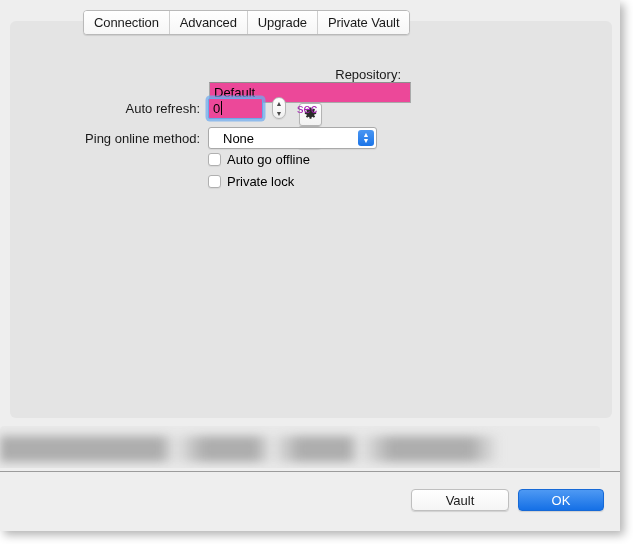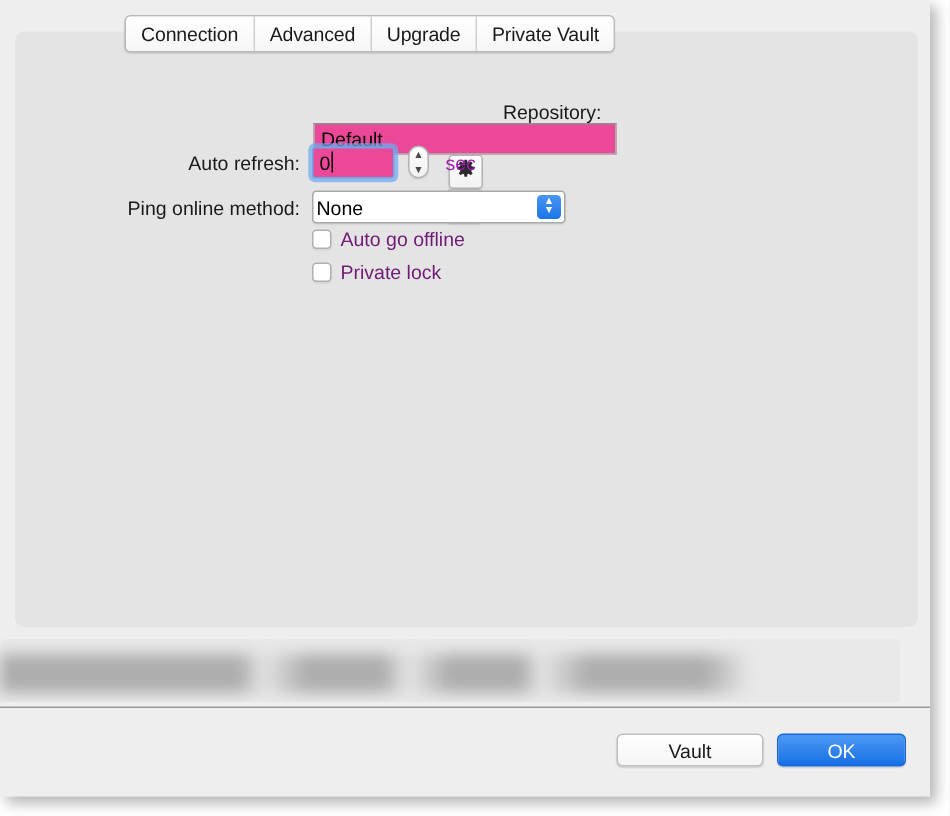--- a/index.html
+++ b/index.html
@@ -159,21 +159,21 @@
     box-sizing: border-box;
     height: 22px;
     background: #ffffff;
     border: 1px solid #a9a9a9;
     border-radius: 3px;
     display: flex;
     align-items: center;
     position: relative;
     font-size: 13px;
     color: #000;
-    padding-left: 2px;
+    padding-left: 14px;
     box-shadow: 0 1px 1px rgba(0,0,0,0.06);
     cursor: default;
   }
   .popup-arrow {
     position: absolute;
     right: 2px;
     top: 2px;
     width: 16px;
     height: 16px;
     background: linear-gradient(to bottom, #4a96f2 0%, #1a74e8 100%);
@@ -201,21 +201,21 @@
     width: 13px;
     height: 13px;
     background: #ffffff;
     border: 1px solid #b0b0b0;
     border-radius: 3px;
     box-shadow: 0 1px 1px rgba(0,0,0,0.06);
     cursor: default;
   }
   .checklabel {
     font-size: 13px;
-    color: #701a75;
+    color: #000000;
     cursor: default;
   }
 
   
   #redacted-band {
     position: absolute;
     left: 0;
     top: 426px;
     width: 600px;
     height: 42px;

